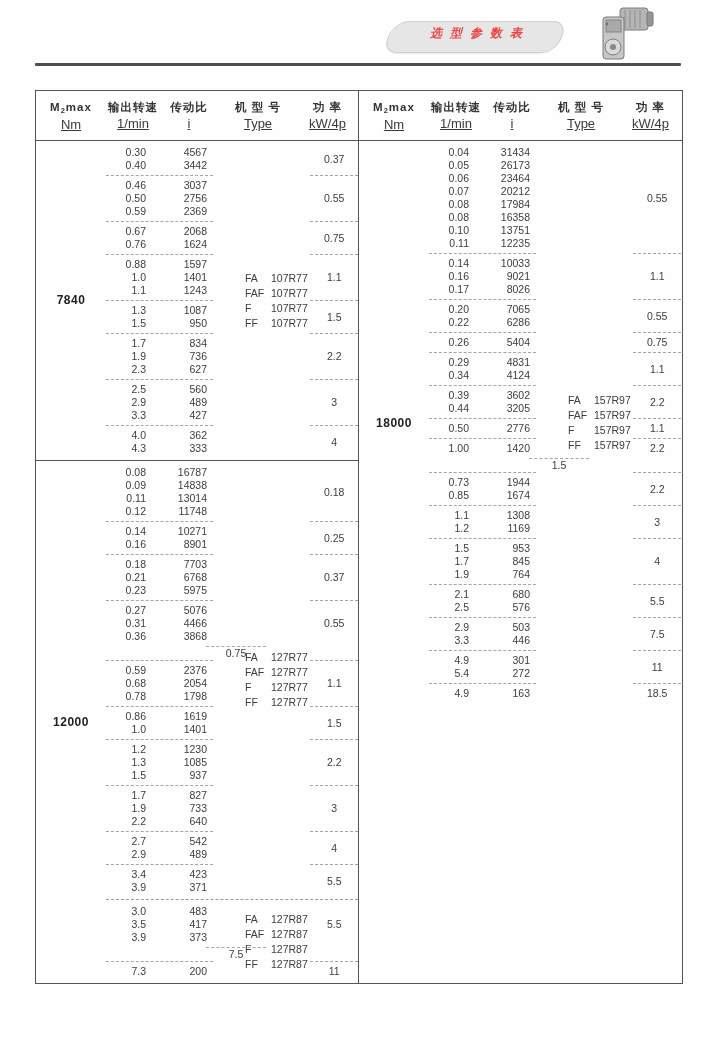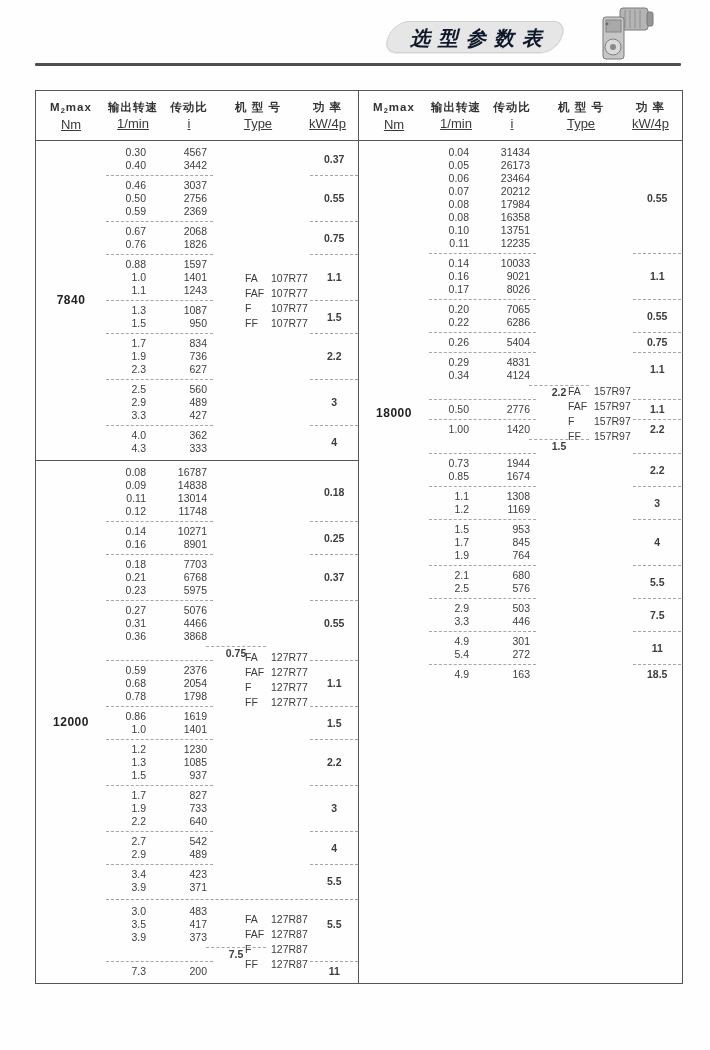--- a/index.html
+++ b/index.html
@@ -5,21 +5,21 @@
   html,body{margin:0;padding:0;background:#ffffff;}
   .page{position:relative;width:710px;height:1050px;background:#fefefe;overflow:hidden;
         font-family:"Liberation Sans",sans-serif;color:#3d3d3d;}
 
   
   .topbar{position:absolute;left:0;top:0;width:710px;height:86px;}
   .badge{position:absolute;left:388px;top:21px;width:172px;height:30px;background:#e6e6e6;
          border:1px solid #d0d0d0;border-radius:15px;transform:skewX(-22deg);
          box-shadow:0 1px 1px rgba(0,0,0,.08);}
   .badge-text{position:absolute;left:400px;top:25px;width:160px;text-align:center;
-         font-size:20px;font-weight:bold;font-style:italic;letter-spacing:8px;color:#0f172a;}
+         font-size:12px;font-weight:bold;font-style:italic;letter-spacing:8px;color:#ef4444;}
   .gm-img{position:absolute;left:594px;top:4px;}
   .hrule{position:absolute;left:35px;top:63px;width:646px;height:3px;background:#4f4f4f;border-radius:1px;}
 
   
   .ptable{position:absolute;left:35px;top:90px;width:646px;display:flex;align-items:stretch;
           border:1.5px solid #555;font-size:10.5px;line-height:13px;}
   .half{width:323px;box-sizing:border-box;display:flex;flex-direction:column;}
   .half.left{border-right:1px solid #555;}
 
   
@@ -43,21 +43,21 @@
 
   .group{display:flex;align-items:stretch;gap:15px;}
   .nums{width:107px;box-sizing:border-box;padding:3px 0;}
   .type-spacer{width:85px;}
   .power{width:60px;box-sizing:border-box;display:flex;align-items:center;justify-content:center;}
   .gsep .nums,.gsep .power{border-top:1px dashed #a6a6a6;}
 
   .num-row{display:flex;}
   .speed{display:inline-block;width:40px;text-align:right;}
   .ratio{display:inline-block;width:61px;text-align:right;padding-right:6px;}
-  .pval{text-align:right;font-weight:bold;}
+  .pval{text-align:right;}
 
   .type-overlay{position:absolute;left:139px;top:50%;transform:translateY(-50%);white-space:nowrap;}
   .type-line{display:flex;line-height:15px;}
   .tprefix{display:inline-block;width:26px;}
 </style>
 </head>
 <body>
 
 <div class="page">
 
@@ -150,21 +150,21 @@
                     </div>
                   </div>
                   <div class="group gsep">
                     <div class="nums">
                       <div class="num-row">
                         <span class="speed">0.67</span>
                         <span class="ratio">2068</span>
                       </div>
                       <div class="num-row">
                         <span class="speed">0.76</span>
-                        <span class="ratio">1826</span>
+                        <span class="ratio">1624</span>
                       </div>
                     </div>
                     <div class="type-spacer"></div>
                     <div class="power">
                       <span class="pval">0.75</span>
                     </div>
                   </div>
                   <div class="group gsep">
                     <div class="nums">
                       <div class="num-row">
@@ -688,20 +688,30 @@
                         <span class="speed">0.34</span>
                         <span class="ratio">4124</span>
                       </div>
                     </div>
                     <div class="type-spacer"></div>
                     <div class="power">
                       <span class="pval">1.1</span>
                     </div>
                   </div>
                   <div class="group gsep">
+                    <div class="nums">
+                      <div class="num-row">
+                        <span class="speed">0.39</span>
+                        <span class="ratio">3602</span>
+                      </div>
+                      <div class="num-row">
+                        <span class="speed">0.44</span>
+                        <span class="ratio">3205</span>
+                      </div>
+                    </div>
                     <div class="type-spacer"></div>
                     <div class="power">
                       <span class="pval">2.2</span>
                     </div>
                   </div>
                   <div class="group gsep">
                     <div class="nums">
                       <div class="num-row">
                         <span class="speed">0.50</span>
                         <span class="ratio">2776</span>

